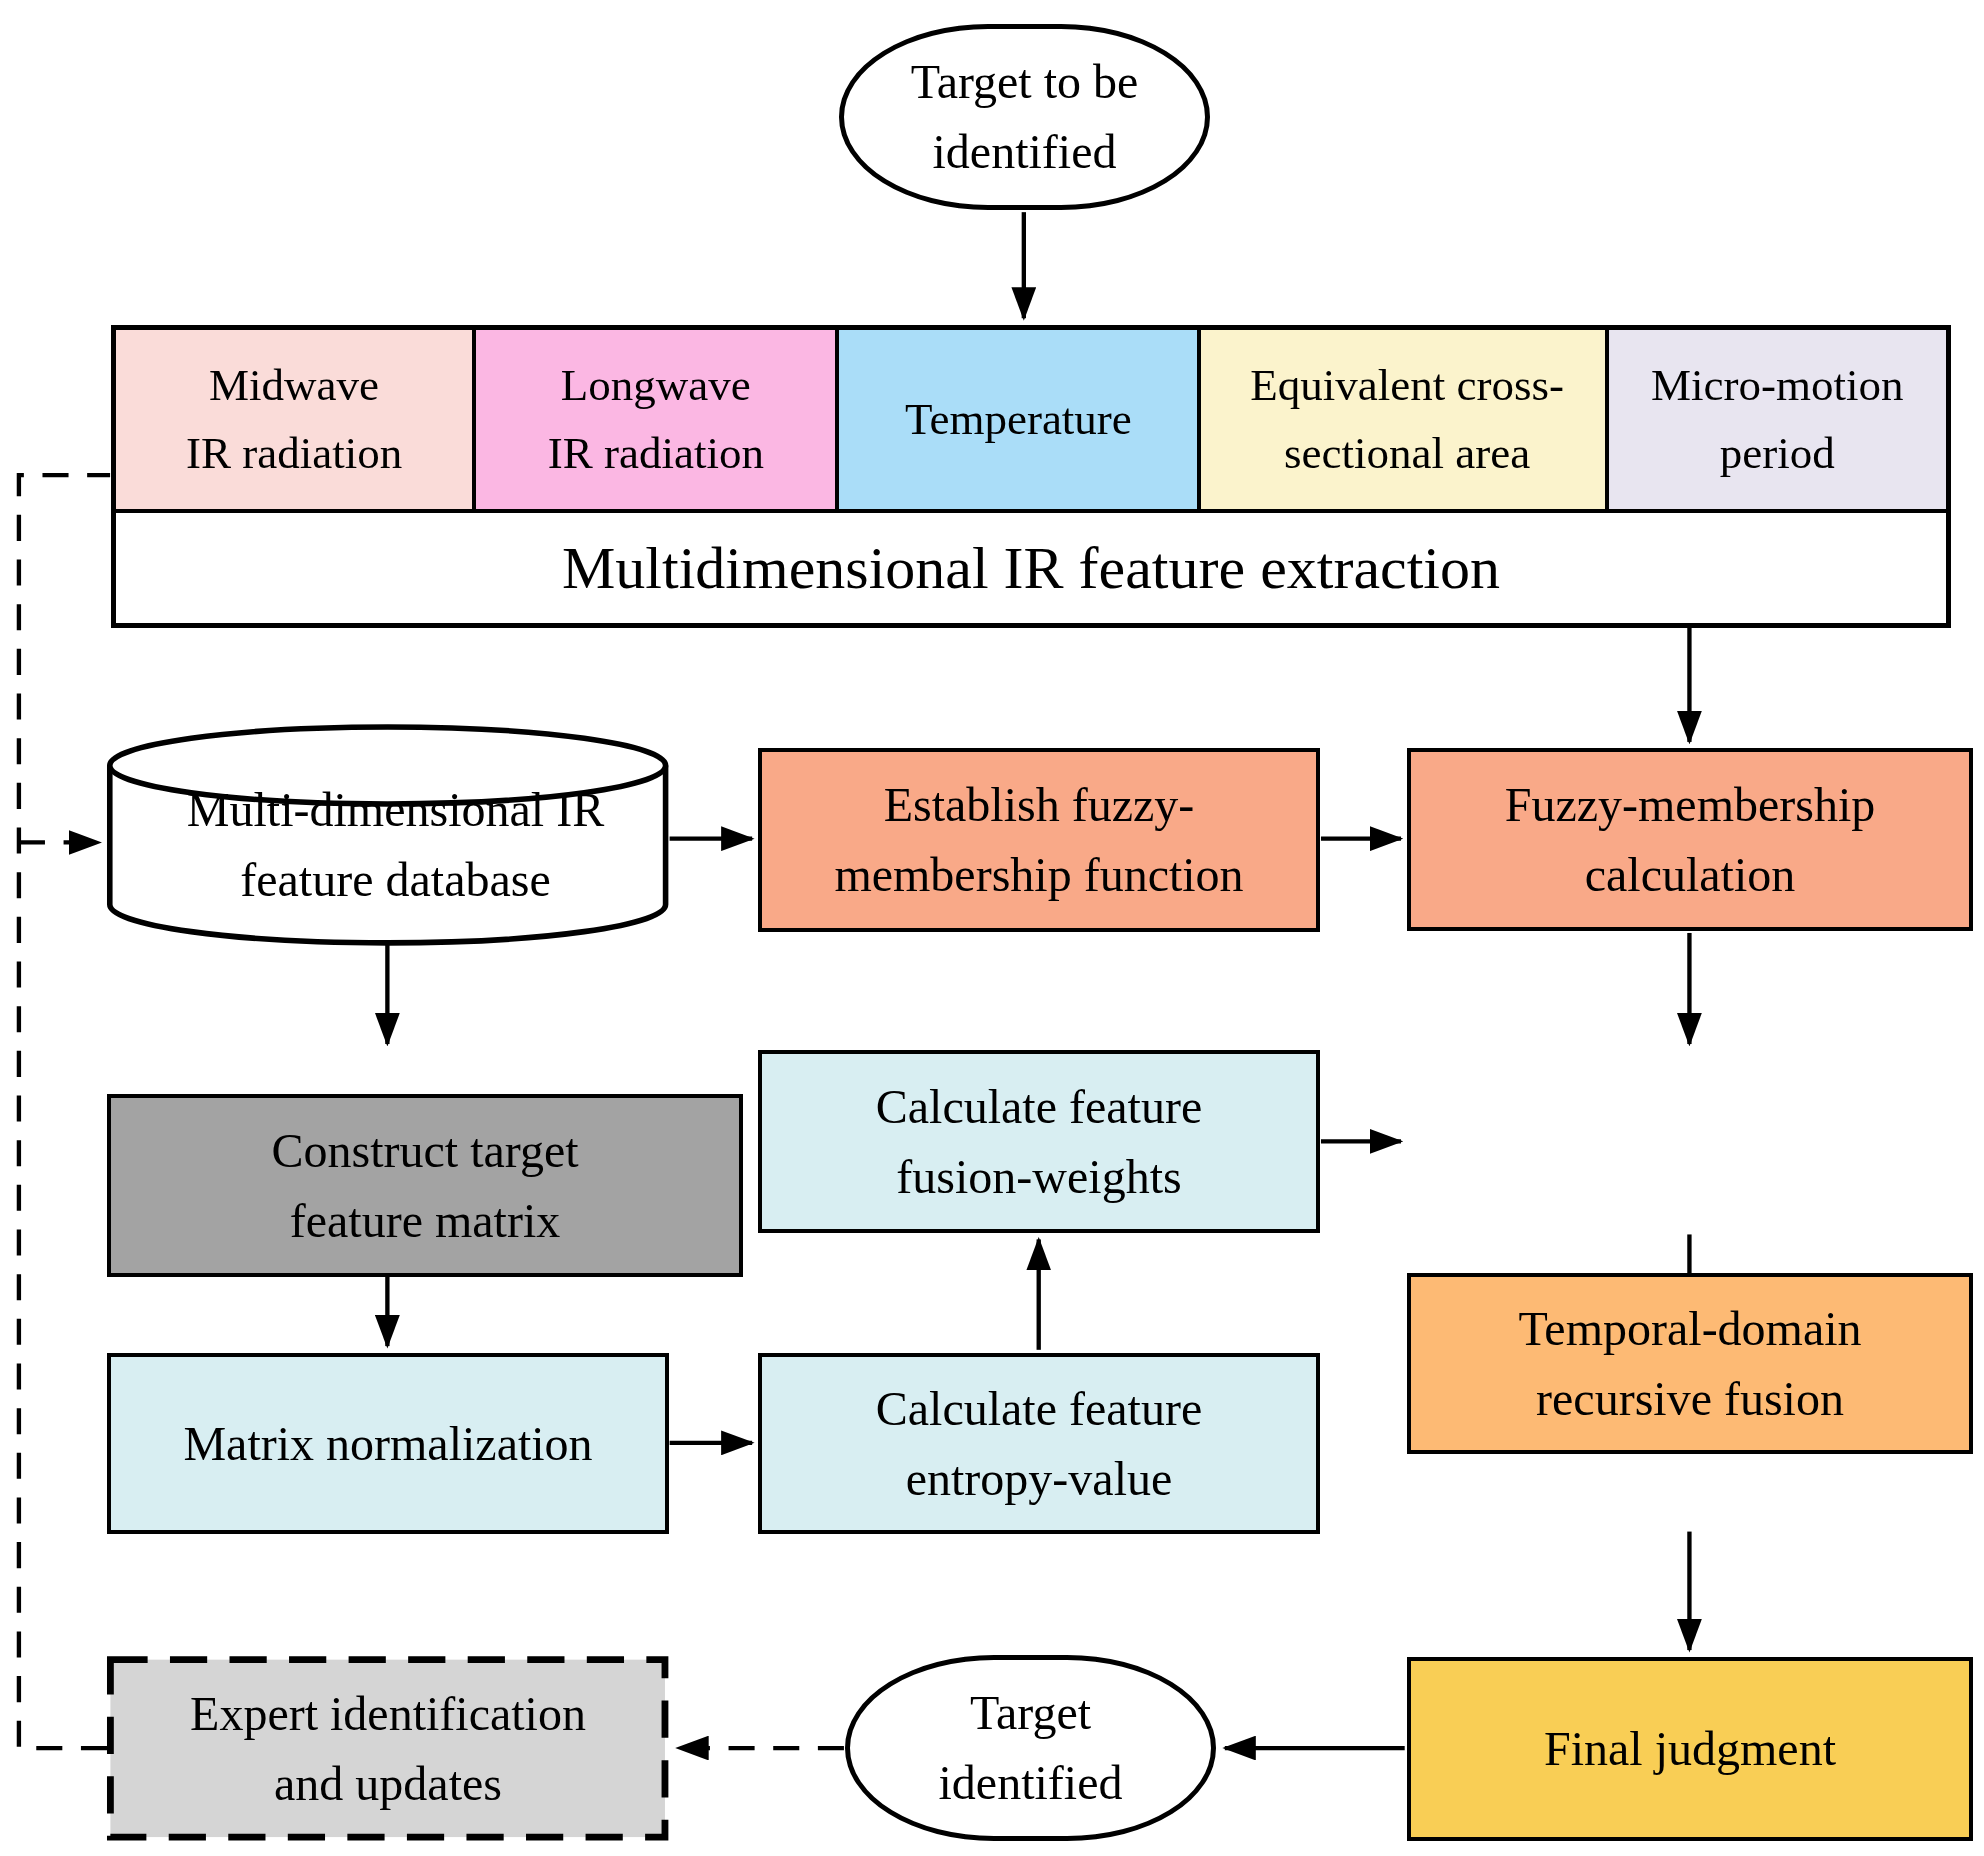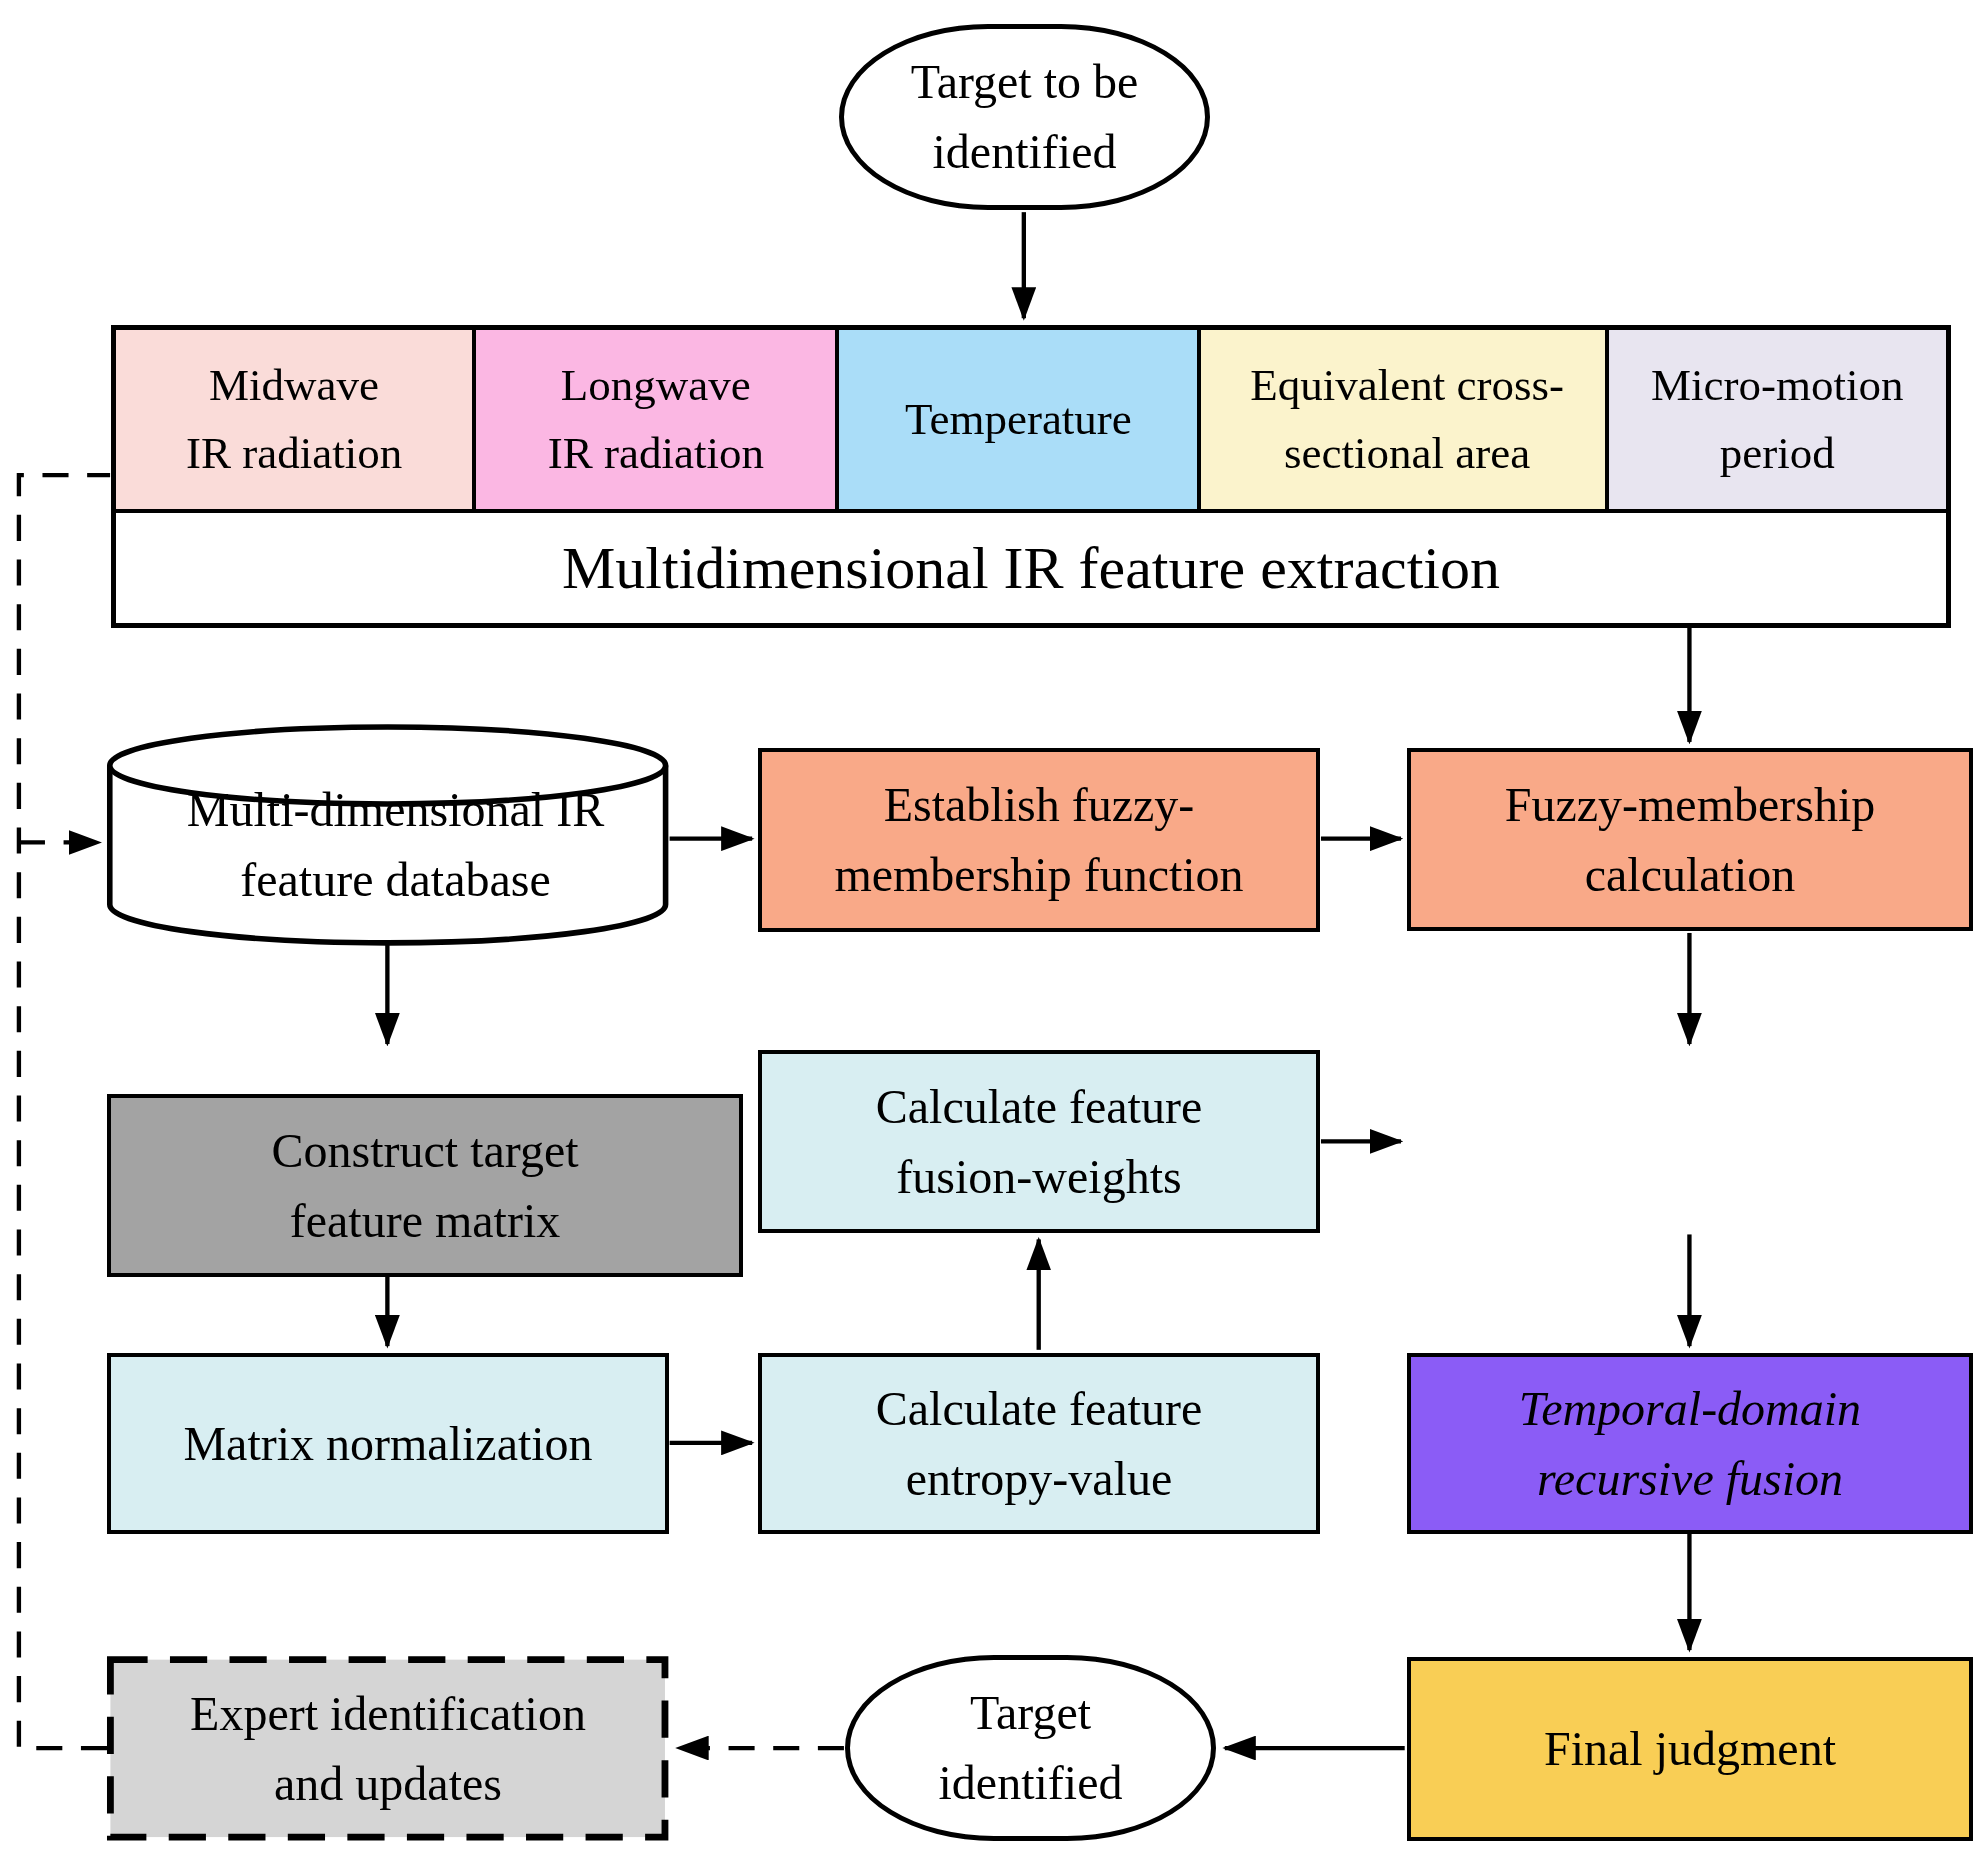--- a/index.html
+++ b/index.html
@@ -132,21 +132,21 @@
     <div>fusion-weights</div>
   </div>
 
   <div class="node" style="left: 107px; top: 1353px; width: 562px; height: 181px; background-color: rgb(216, 238, 242);">
     <div>Matrix normalization</div>
   </div>
   <div class="node" style="left: 758px; top: 1353px; width: 562px; height: 181px; background-color: rgb(216, 238, 242);">
     <div>Calculate feature</div>
     <div>entropy-value</div>
   </div>
-  <div class="node" style="left: 1407px; top: 1353px; width: 566px; height: 181px; background-color: #8b5cf6; font-style: italic;">
+  <div class="node" style="left: 1407px; top: 1273px; width: 566px; height: 181px; background-color: #fdba74;">
     <div>Temporal-domain</div>
     <div>recursive fusion</div>
   </div>
 
   <div class="node noborder" style="left:107px; top:1657px; width:562px; height:184px;">
     <div>Expert identification</div>
     <div>and updates</div>
   </div>
   <div class="node terminator" style="left:845px; top:1655px; width:371px; height:186px;">
     <div>Target</div>

